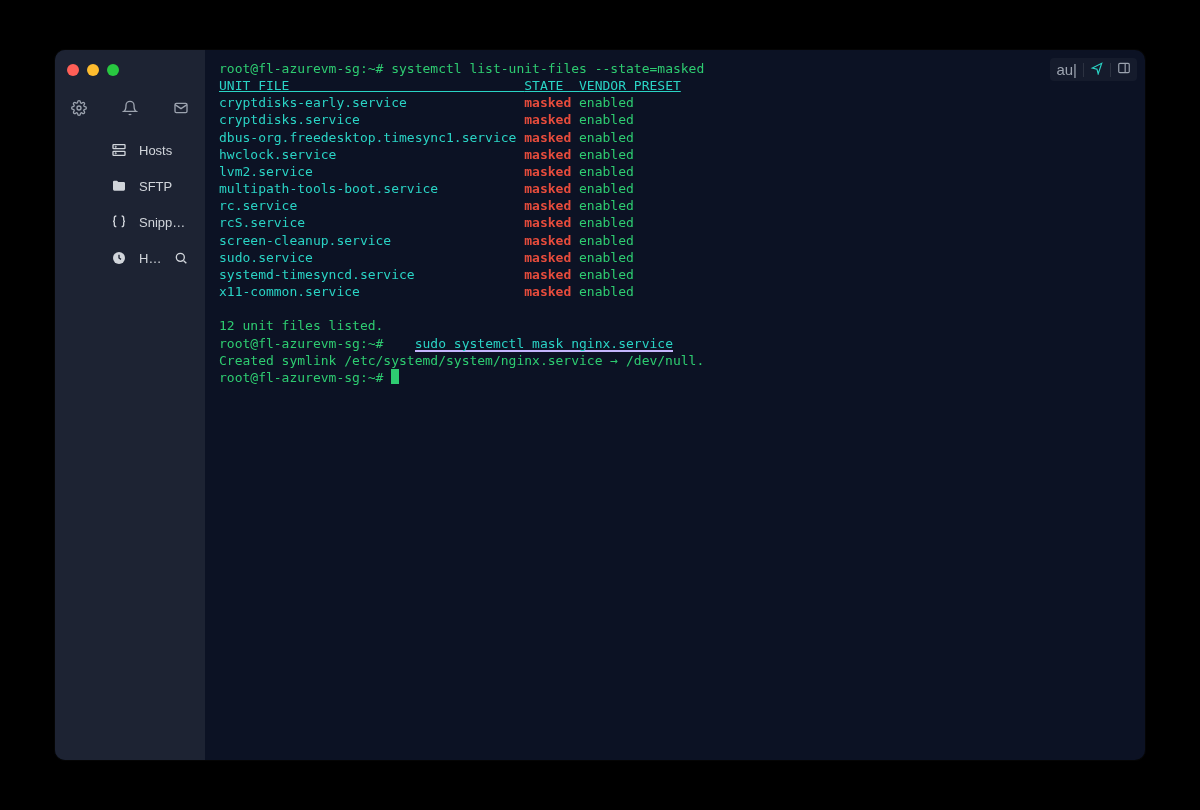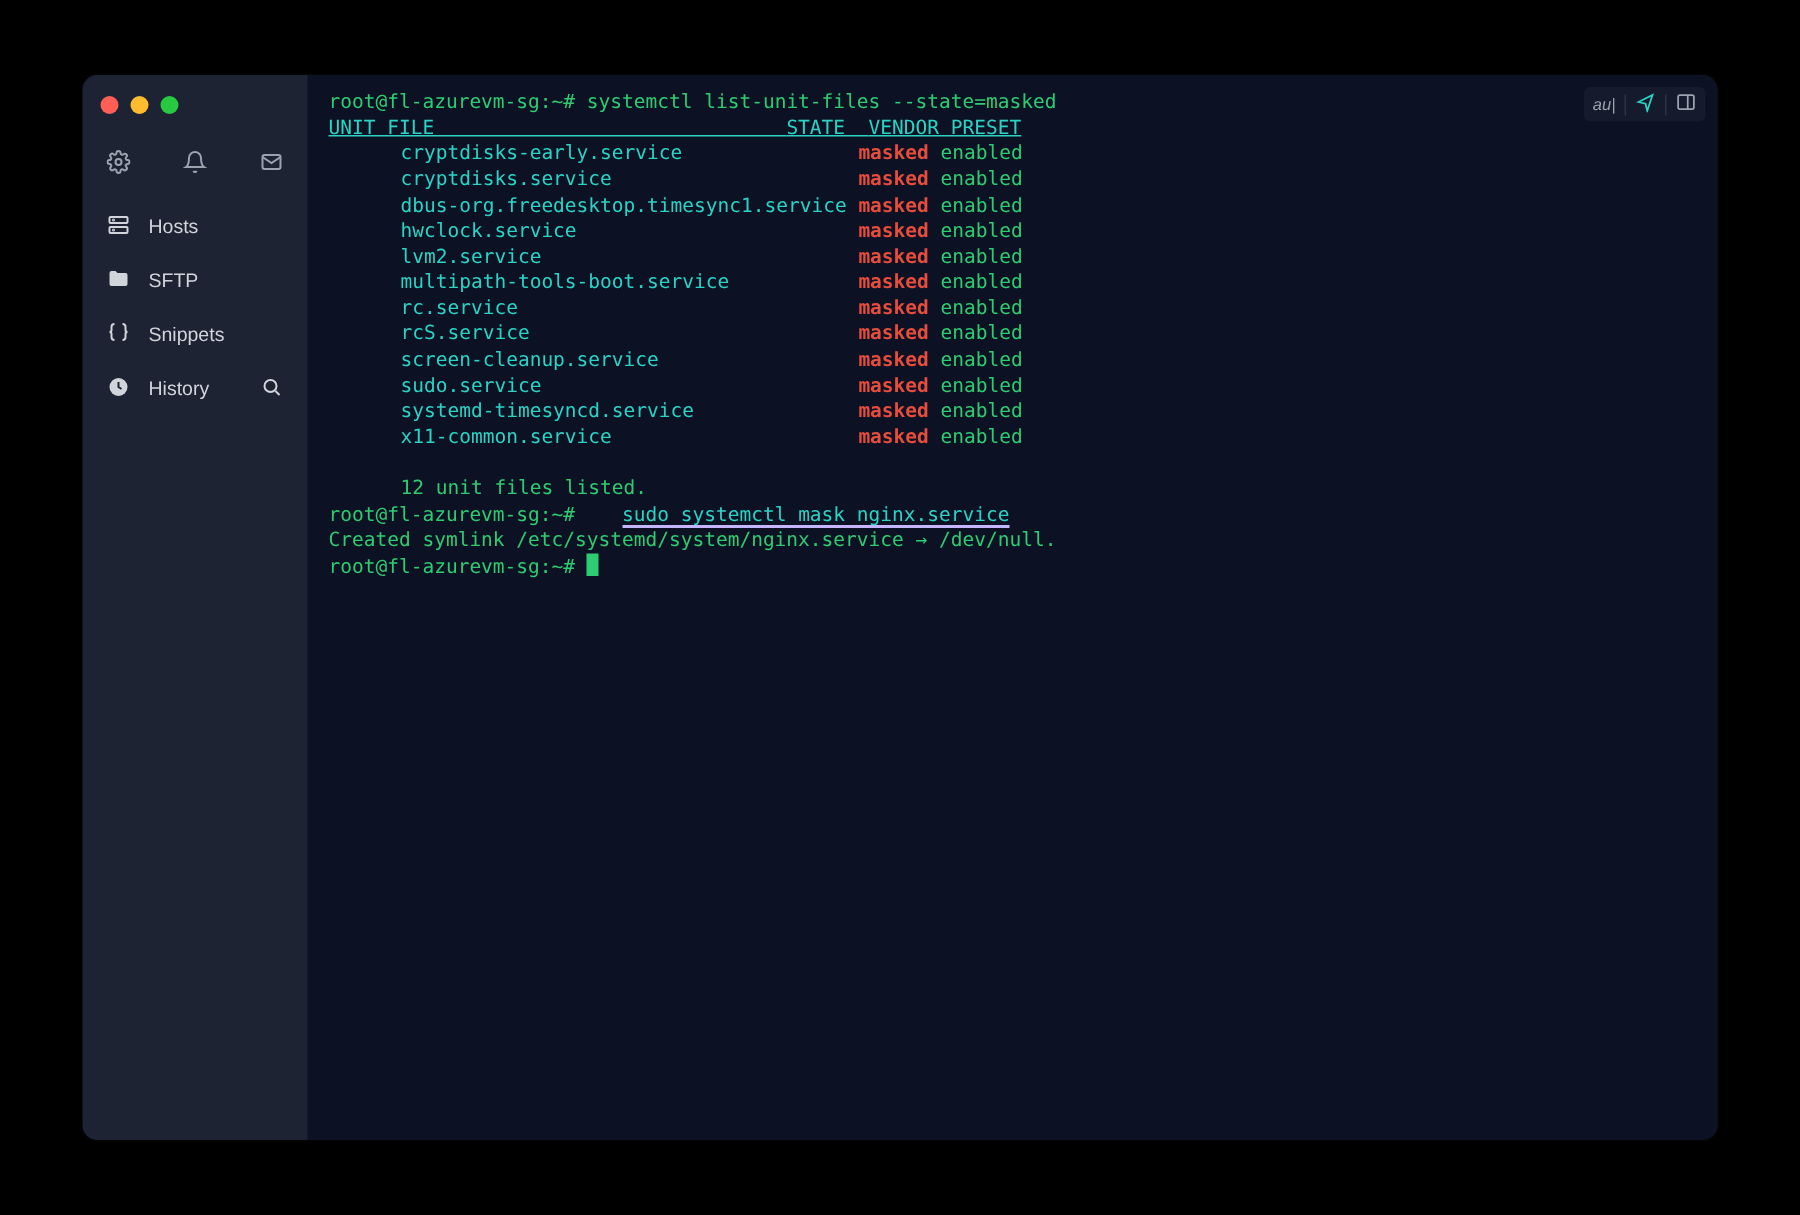--- a/index.html
+++ b/index.html
@@ -34,21 +34,21 @@
   }
   .traffic{display:flex;gap:8px;padding:6px 12px 18px 12px;}
   .dot{width:12px;height:12px;border-radius:50%;}
   .dot.r{background:#ff5f57;}
   .dot.y{background:#febc2e;}
   .dot.g{background:#28c840;}
   .iconrow{display:flex;justify-content:space-between;padding:6px 16px 16px 16px;color:var(--text-muted);}
   .navitem{
     display:flex;align-items:center;gap:12px;
     padding:10px 16px;color:var(--text-light);font-size:13px;
-    cursor:pointer;position:relative;
+    cursor:pointer;position:relative;margin-left:40px;
   }
   .navitem.active{background:var(--sidebar-active);}
   .navitem .label{flex:1;white-space:nowrap;overflow:hidden;text-overflow:ellipsis;}
   .navicon{width:16px;height:16px;display:flex;align-items:center;justify-content:center;flex:none;}
   .navicon svg{width:16px;height:16px;}
   .search{margin-left:auto;}
   
   .term{
     flex:1;
     padding:10px 14px;
@@ -56,33 +56,33 @@
     font-size:13px;
     line-height:1.32;
     white-space:pre;
     overflow:hidden;
     position:relative;
     color:var(--green);
   }
   .promptline{color:var(--green);}
   .cmd{color:var(--green);}
   .hdr{color:var(--cyan);text-decoration:underline;text-decoration-color:var(--cyan);}
-  .svc{color:var(--cyan);margin-left:48px;}
+  .svc{color:var(--cyan);}
   .masked{color:var(--red);font-weight:600;text-align:center;}
   .enabled{color:var(--green);}
-  .plain{color:var(--green);margin-left:48px;}
+  .plain{color:var(--green);}
   .hl{color:var(--cyan);border-bottom:2px solid #c4b5fd;display:inline-block;line-height:1.05;}
   .result{color:var(--green);}
   .cursor{display:inline-block;width:8px;height:15px;background:var(--green);vertical-align:-2px;}
   
   .toolbar{
     position:absolute;top:8px;right:8px;
     display:flex;align-items:center;gap:6px;
     background:rgba(255,255,255,0.04);
-    border-radius:4px;padding:3px 6px;color:var(--text-muted);font-size:11px;font-style:italic;
+    border-radius:4px;padding:3px 6px;color:var(--text-muted);font-size:15px;
   }
   .toolbar svg{width:14px;height:14px;}
   .toolbar .divider{width:1px;height:14px;background:rgba(255,255,255,0.1);}
 </style>
 </head>
 <body>
 
 <div class="window">
 
   <div class="sidebar">

